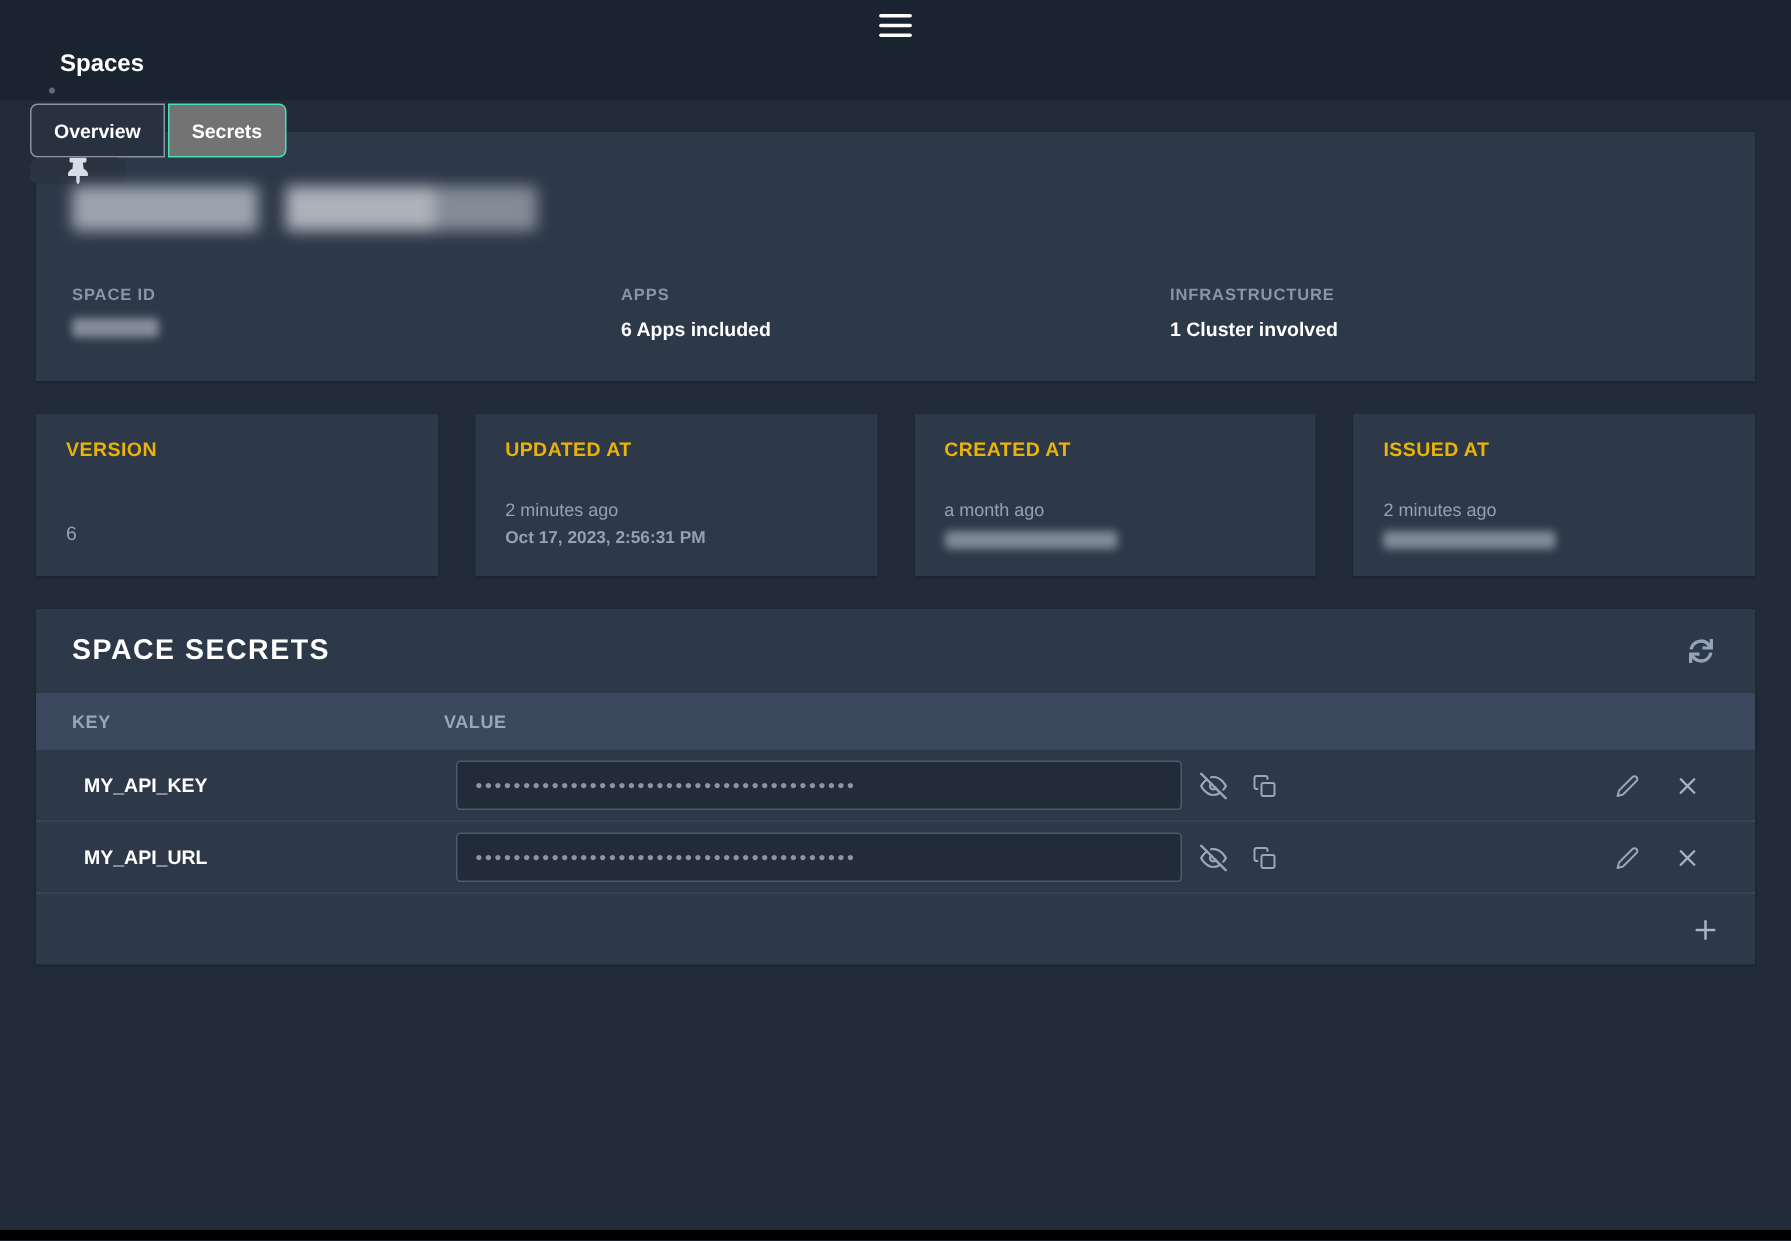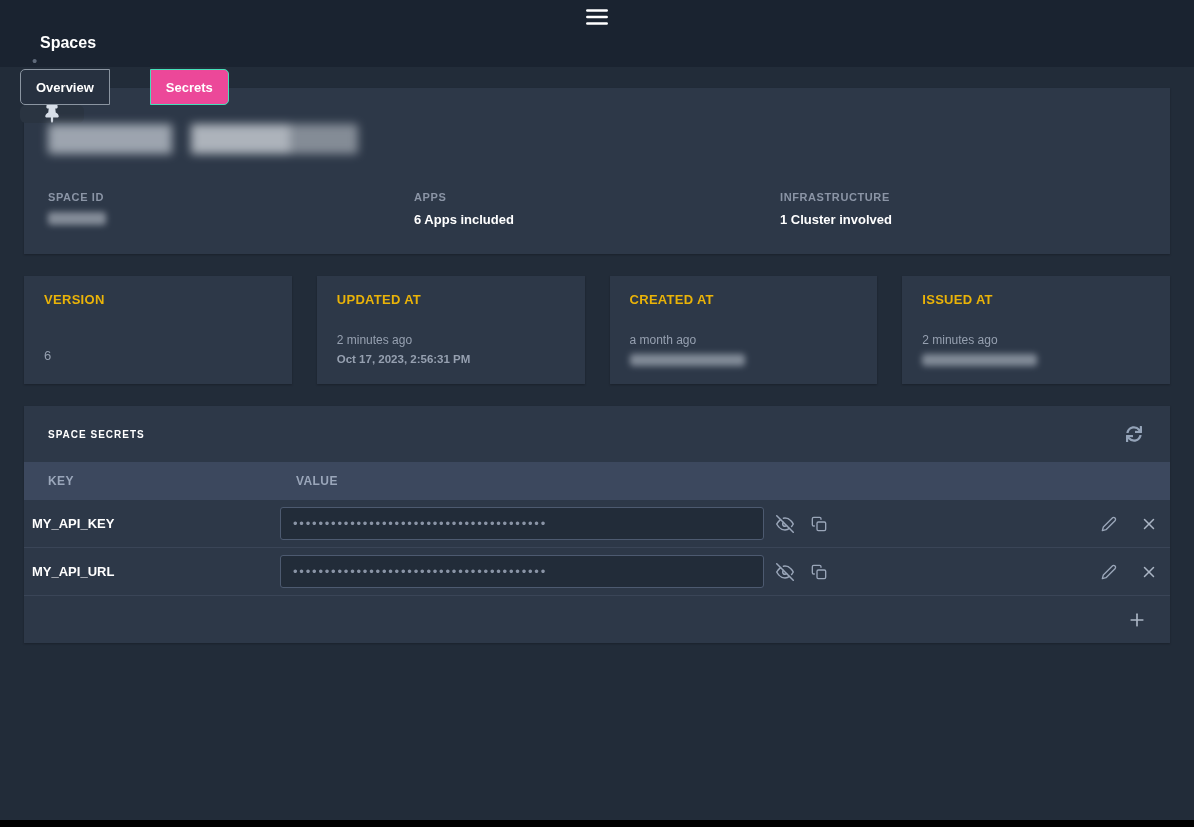--- a/index.html
+++ b/index.html
@@ -38,21 +38,21 @@
   .tabs { display: flex; gap: 2px; }
   .tab {
     height: 36px; padding: 0 15px;
     font-family: "Liberation Sans", sans-serif;
     font-size: 13px; font-weight: 700; color: #fff;
     background: #273140; border: 1px solid #8b95a1;
     cursor: pointer;
   }
   .tab:first-child { border-radius: 5px 0 0 5px; }
   .tab:last-child { border-radius: 0 5px 5px 0; }
-  .tab-active { background: #ec4899; border: 1px solid #45e0b8; margin-left: 38px; }
+  .tab-active { background: #737373; border: 1px solid #45e0b8; }
 
   .pin-btn {
     width: 64px; height: 37px;
     background: #2a3441; border: none; border-radius: 6px;
     display: flex; align-items: center; justify-content: center;
     color: #d7dee8; cursor: pointer;
   }
 
   
   main { padding: 21px 24px 0; }
@@ -81,33 +81,33 @@
   .stat-abs { margin-top: 6px; font-size: 11.5px; font-weight: 700; color: #96a0b0; min-height: 13px; }
   .version-value { margin-top: 41px; font-size: 13px; color: #96a0b0; }
   .redact-date { width: 115px; height: 12px; background: #97a0ac; filter: blur(3px); margin-top: 7px; }
 
   
   .secrets-card { margin-top: 22px; overflow: hidden; }
   .secrets-header {
     height: 56px; display: flex; align-items: center;
     justify-content: space-between; padding: 0 24px;
   }
-  .secrets-title { font-size: 10px; font-weight: 700; letter-spacing: 1px; color: #fff; }
+  .secrets-title { font-size: 19px; font-weight: 700; letter-spacing: 1px; color: #fff; }
   .refresh-btn { color: #94a3b8; }
 
   .table-head {
     height: 38px; background: #3c485e;
     display: flex; align-items: center; padding: 0 24px;
     font-size: 12px; font-weight: 700; letter-spacing: .4px; color: #9aa6ba;
   }
   .col-key { width: 248px; }
 
   .secret-row {
     height: 48px; display: flex; align-items: center;
-    padding: 0 8px; border-bottom: 1px solid #3a4557;
+    padding: 0 32px; border-bottom: 1px solid #3a4557;
   }
   .secret-key { width: 248px; font-size: 13px; font-weight: 700; color: #fff; }
   .secret-input {
     width: 484px; height: 33px;
     background: #222c39; border: 1px solid #4d5a70; border-radius: 3px;
     color: #8a94a6; font-family: "Liberation Sans", sans-serif;
     font-size: 13px; letter-spacing: 1.8px; padding: 0 12px;
     outline: none;
   }
   .row-icon-btn {

